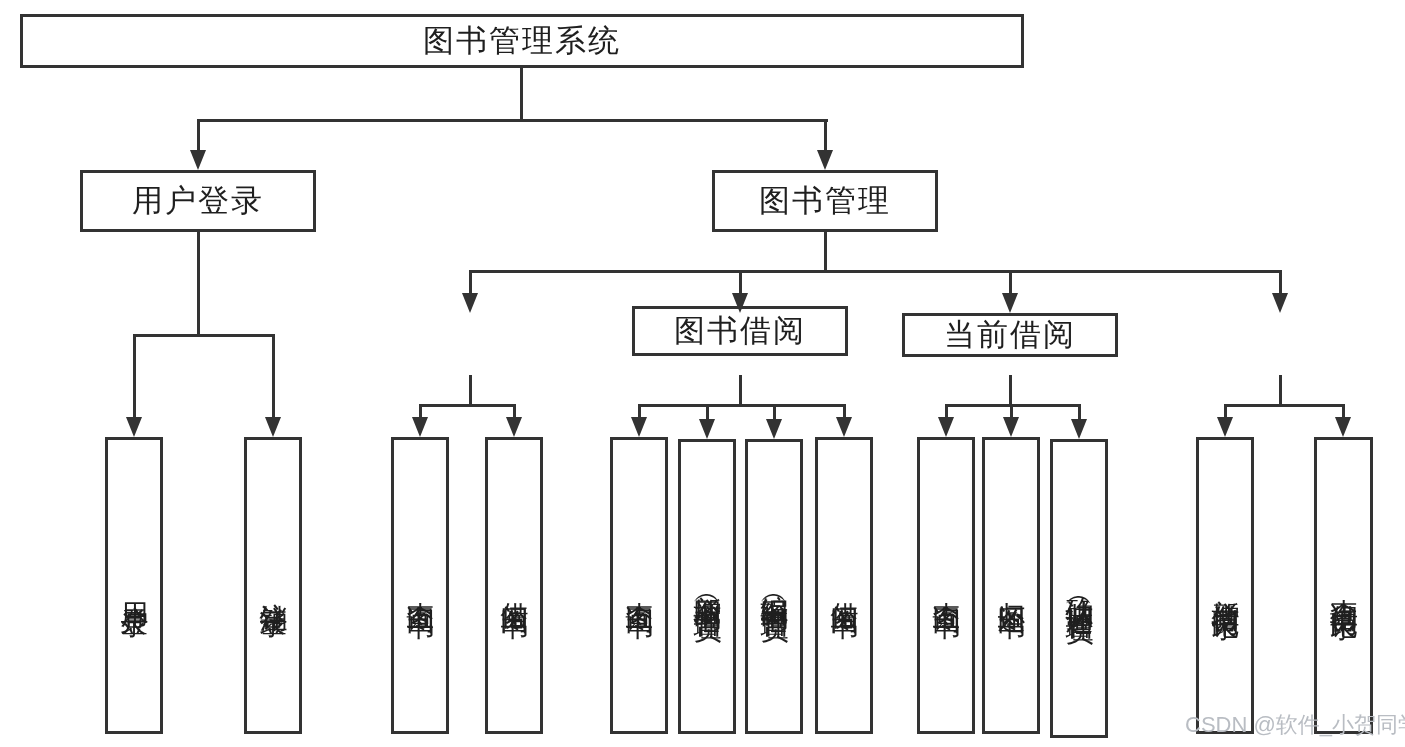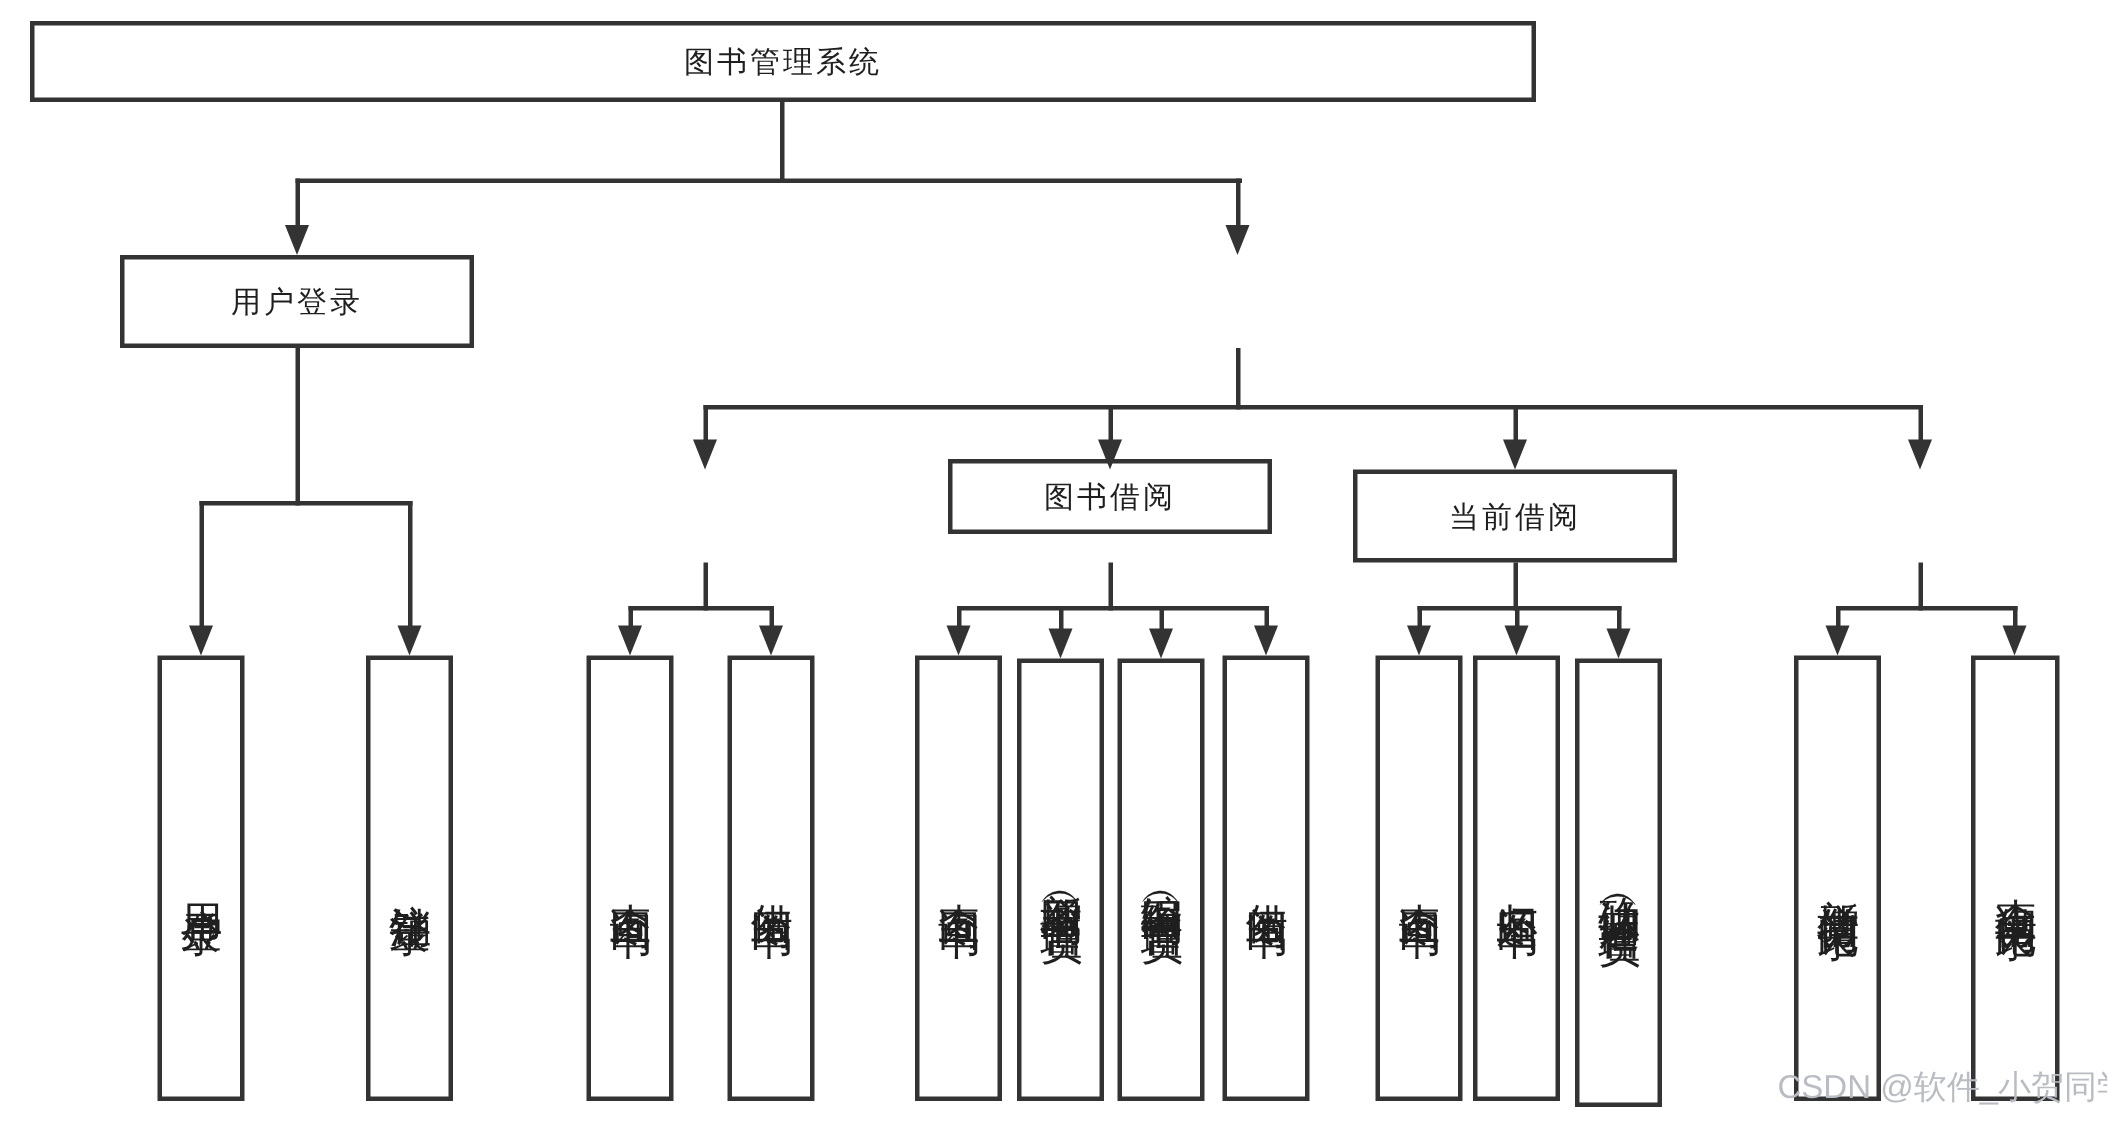--- a/index.html
+++ b/index.html
@@ -18,21 +18,21 @@
     color:var(--text);
   }
   .box{
     position:absolute;
     border:3px solid var(--line);
     background:#fff;
     box-sizing:border-box;
     display:flex;align-items:center;justify-content:center;
   }
   .box.h span{
-    font-size:20px;
+    font-size:31px;
     letter-spacing:2px;
     white-space:nowrap;
   }
   .box.v span{
     writing-mode:vertical-rl;
     text-orientation:mixed;
     font-size:28px;
     letter-spacing:3px;
     line-height:1;
   }
@@ -59,25 +59,28 @@
 
 <div class="stage">
 
   <div class="box h" style="left:20px;top:14px;width:1004px;height:54px">
     <span>图书管理系统</span>
   </div>
 
   <div class="box h" style="left:80px;top:170px;width:236px;height:62px">
     <span>用户登录</span>
   </div>
+  <div class="box h" style="left:712px;top:170px;width:226px;height:62px">
+    <span>图书管理</span>
+  </div>
 
   <div class="box h" style="left:632px;top:306px;width:216px;height:50px">
     <span>图书借阅</span>
   </div>
-  <div class="box h" style="left:902px;top:313px;width:216px;height:62px">
+  <div class="box h" style="left:902px;top:313px;width:216px;height:44px">
     <span>当前借阅</span>
   </div>
 
   <div class="box v" style="left:105px;top:437px;width:58px;height:297px">
     <span>用户登录</span>
   </div>
   <div class="box v" style="left:244px;top:437px;width:58px;height:297px">
     <span>注销登录</span>
   </div>
 

